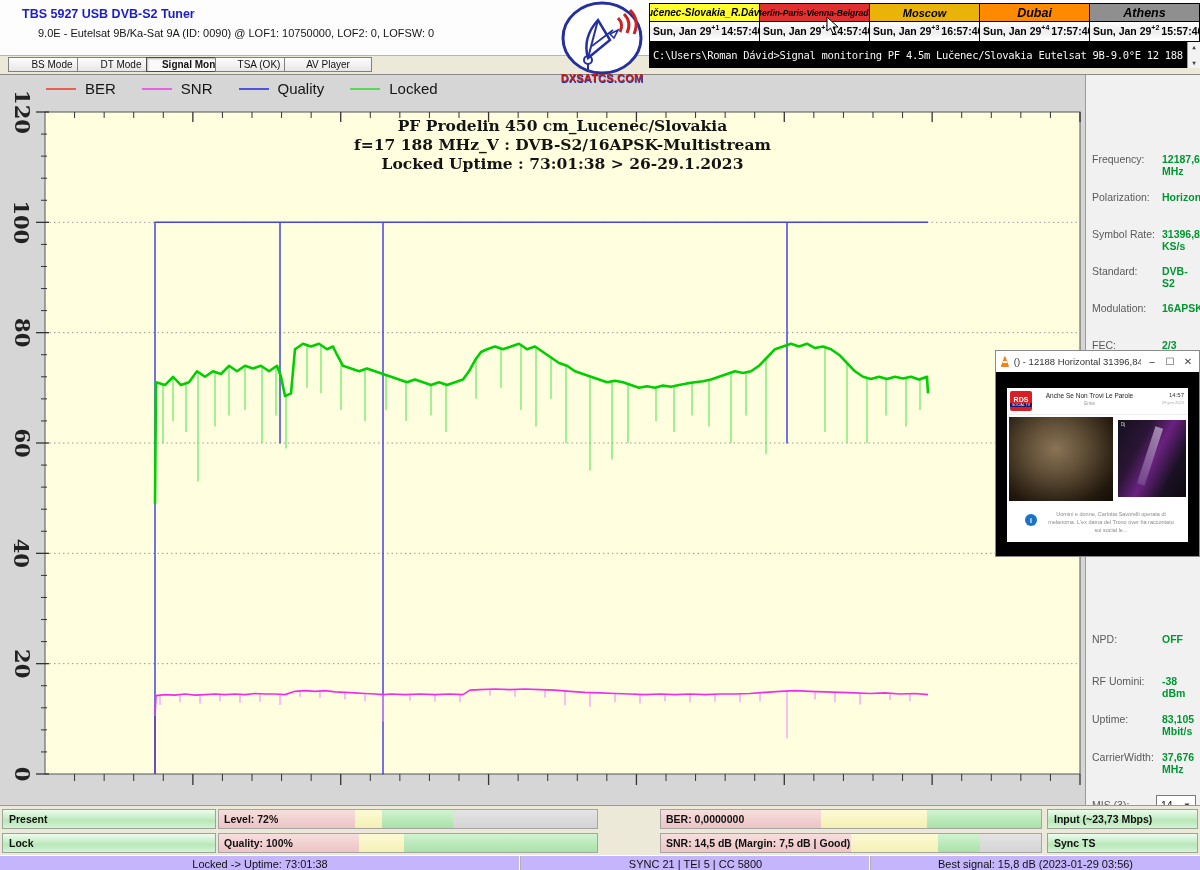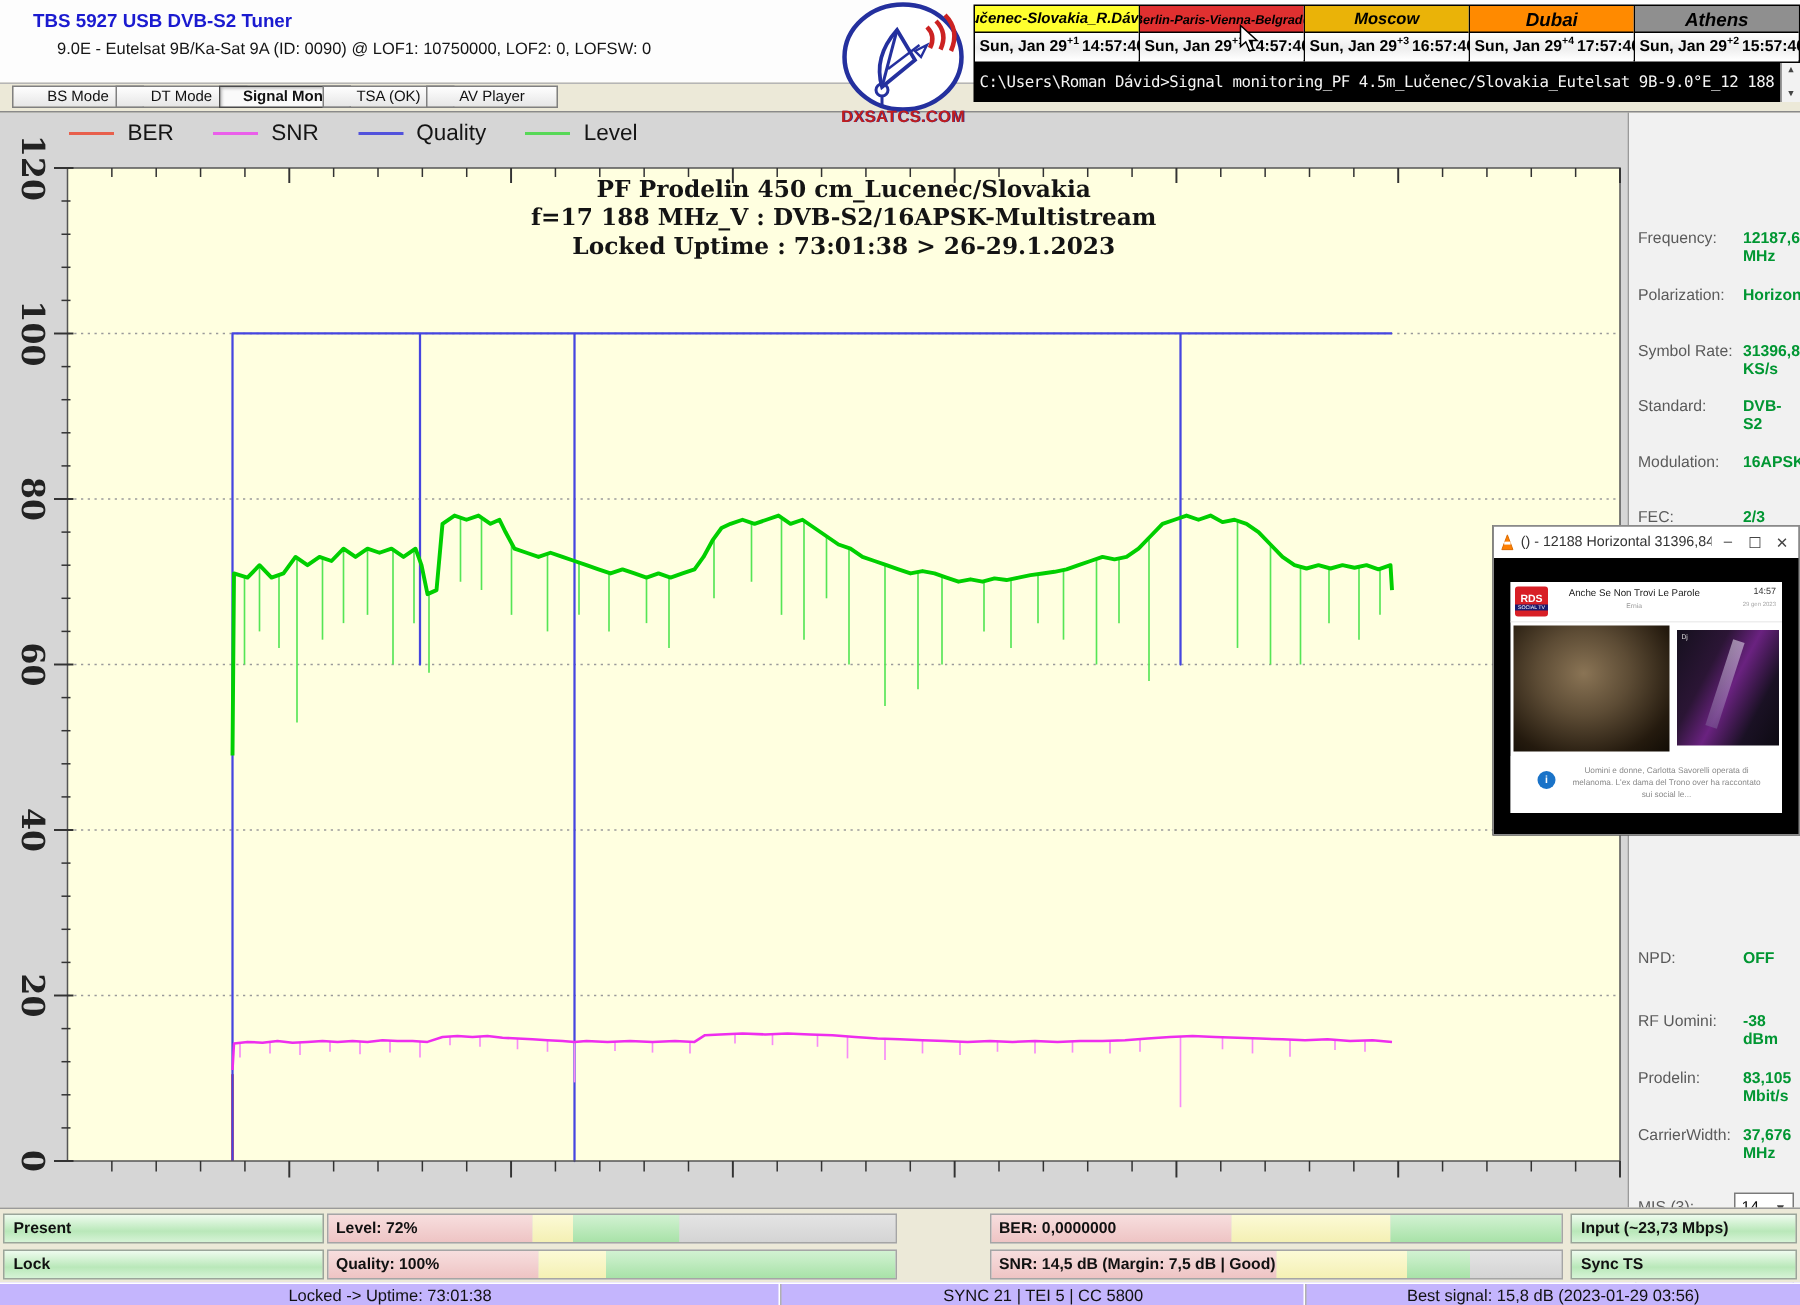--- a/index.html
+++ b/index.html
@@ -411,21 +411,21 @@
       <div class="legitem">
         <div class="legswatch" style="border-top-color: rgb(234, 95, 234);"></div>
         <div class="leglabel">SNR</div>
       </div>
       <div class="legitem">
         <div class="legswatch" style="border-top-color: rgb(82, 82, 220);"></div>
         <div class="leglabel">Quality</div>
       </div>
       <div class="legitem">
         <div class="legswatch" style="border-top-color: rgb(87, 216, 87);"></div>
-        <div class="leglabel">Level</div>
+        <div class="leglabel">Locked</div>
       </div>
     </div>
   <div class="charttitle">
     <div>PF Prodelin 450 cm_Lucenec/Slovakia</div>
     <div>f=17 188 MHz_V : DVB-S2/16APSK-Multistream</div>
     <div>Locked Uptime : 73:01:38 &gt; 26-29.1.2023</div>
   </div>
 
   <div class="sidebar"></div>
   <div id="sidebar-rows">
@@ -442,21 +442,21 @@
       <div class="sb-label" style="left: 1092px; top: 339px;">FEC:</div>
       <div class="sb-value" style="left: 1162px; top: 339px;">2/3</div>
       <div class="sb-label" style="left: 1092px; top: 376px;">RollOff:</div>
       <div class="sb-value" style="left: 1162px; top: 376px;">0.20</div>
       <div class="sb-label" style="left: 1092px; top: 411px;">Pilot:</div>
       <div class="sb-value" style="left: 1162px; top: 411px;">ON</div>
       <div class="sb-label" style="left: 1092px; top: 633px;">NPD:</div>
       <div class="sb-value" style="left: 1162px; top: 633px;">OFF</div>
       <div class="sb-label" style="left: 1092px; top: 675px;">RF Uomini:</div>
       <div class="sb-value" style="left: 1162px; top: 675px;">-38 dBm</div>
-      <div class="sb-label" style="left: 1092px; top: 713px;">Prodelin:</div>
+      <div class="sb-label" style="left: 1092px; top: 713px;">Uptime:</div>
       <div class="sb-value" style="left: 1162px; top: 713px;">83,105 Mbit/s</div>
       <div class="sb-label" style="left: 1092px; top: 751px;">CarrierWidth:</div>
       <div class="sb-value" style="left: 1162px; top: 751px;">37,676 MHz</div>
       <div class="sb-label" style="left: 1092px; top: 799px;">MIS (3):</div>
       <div class="sb-select" style="left: 1156px; top: 795px;">
         <span>14</span>
         <span class="chev">▼</span>
       </div>
     </div>
   <div class="sb-button">

